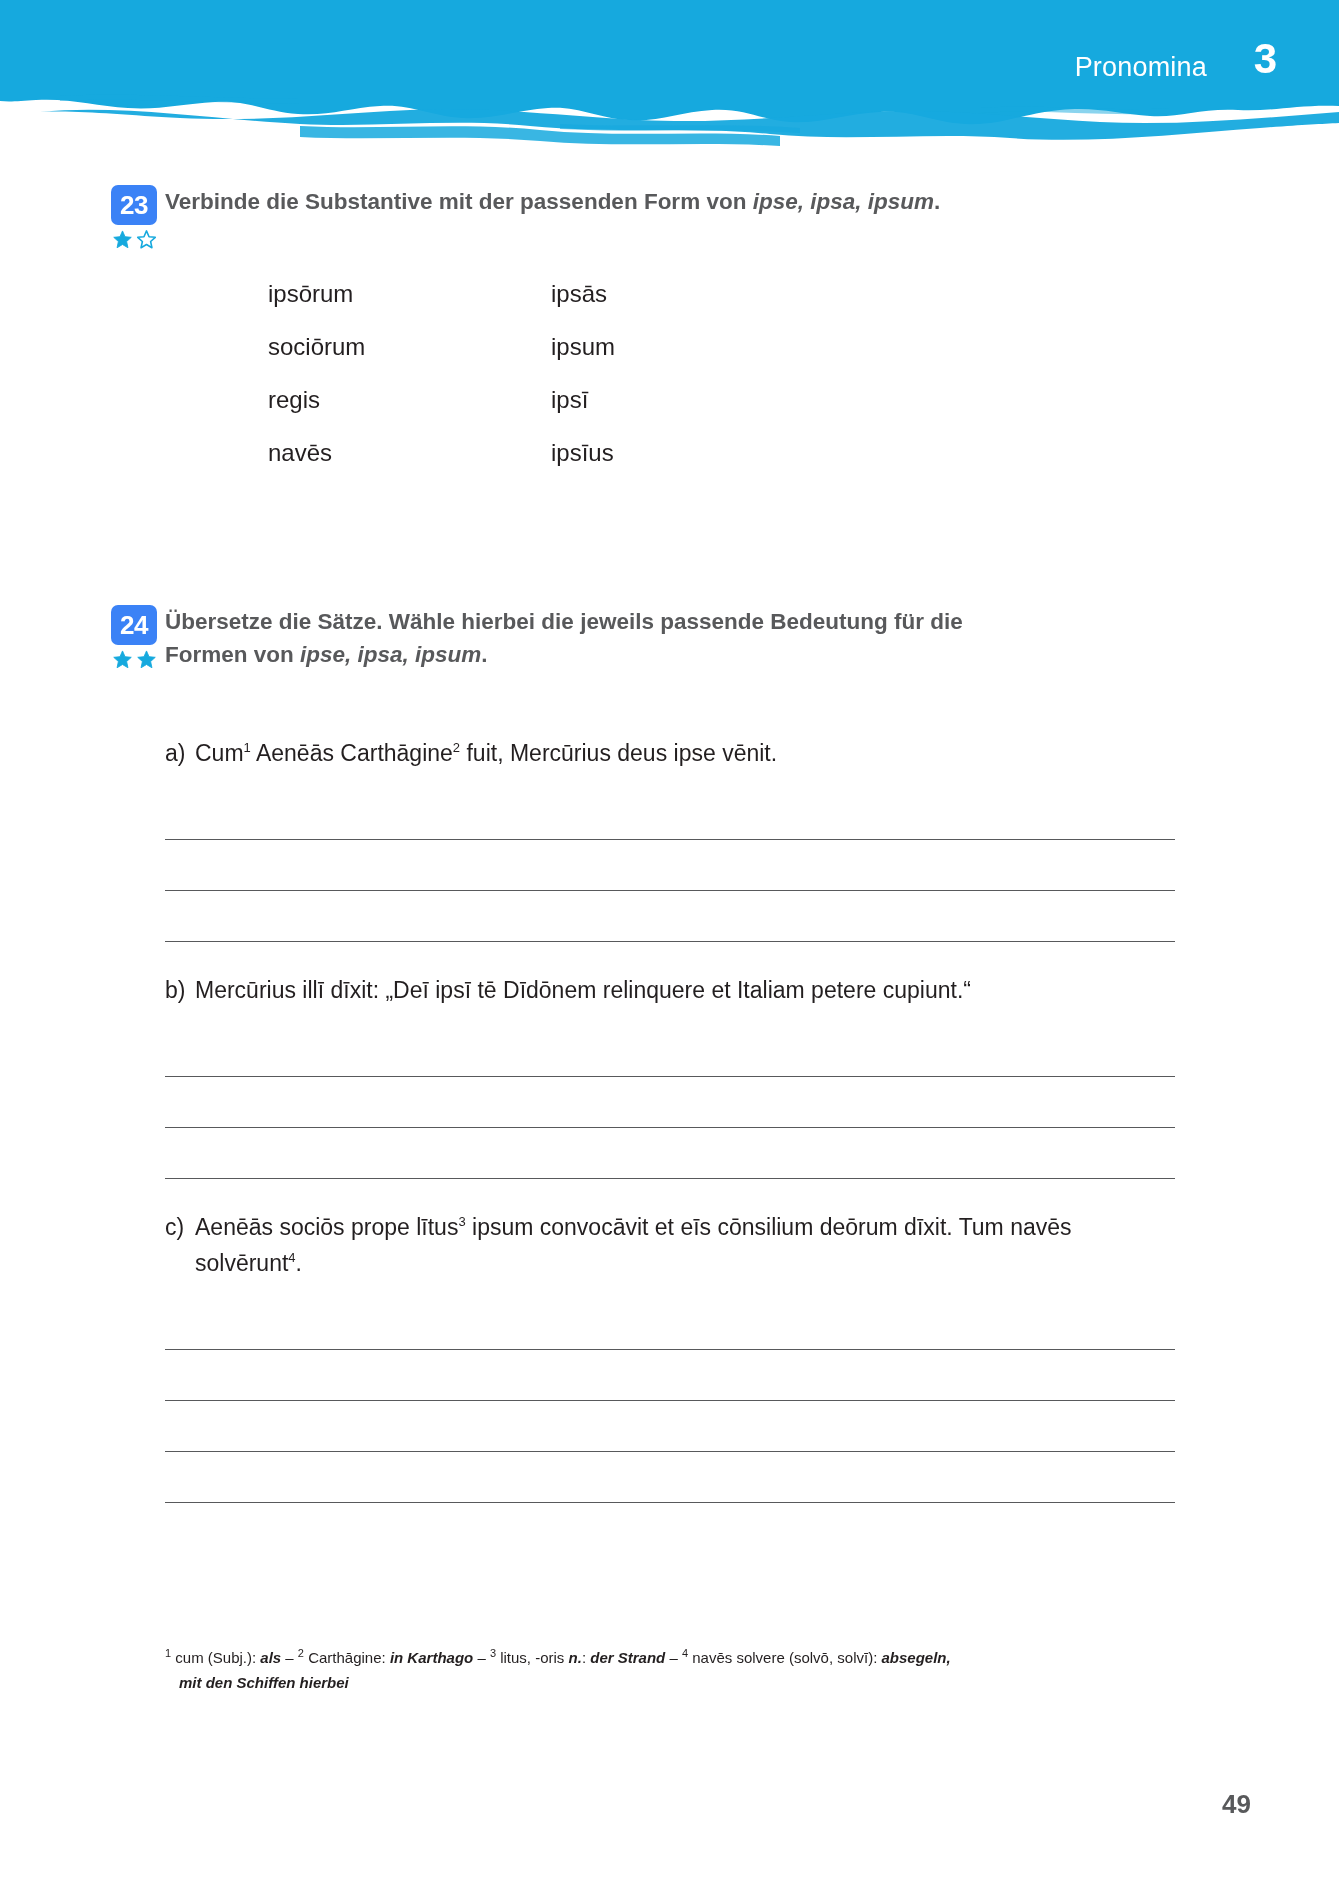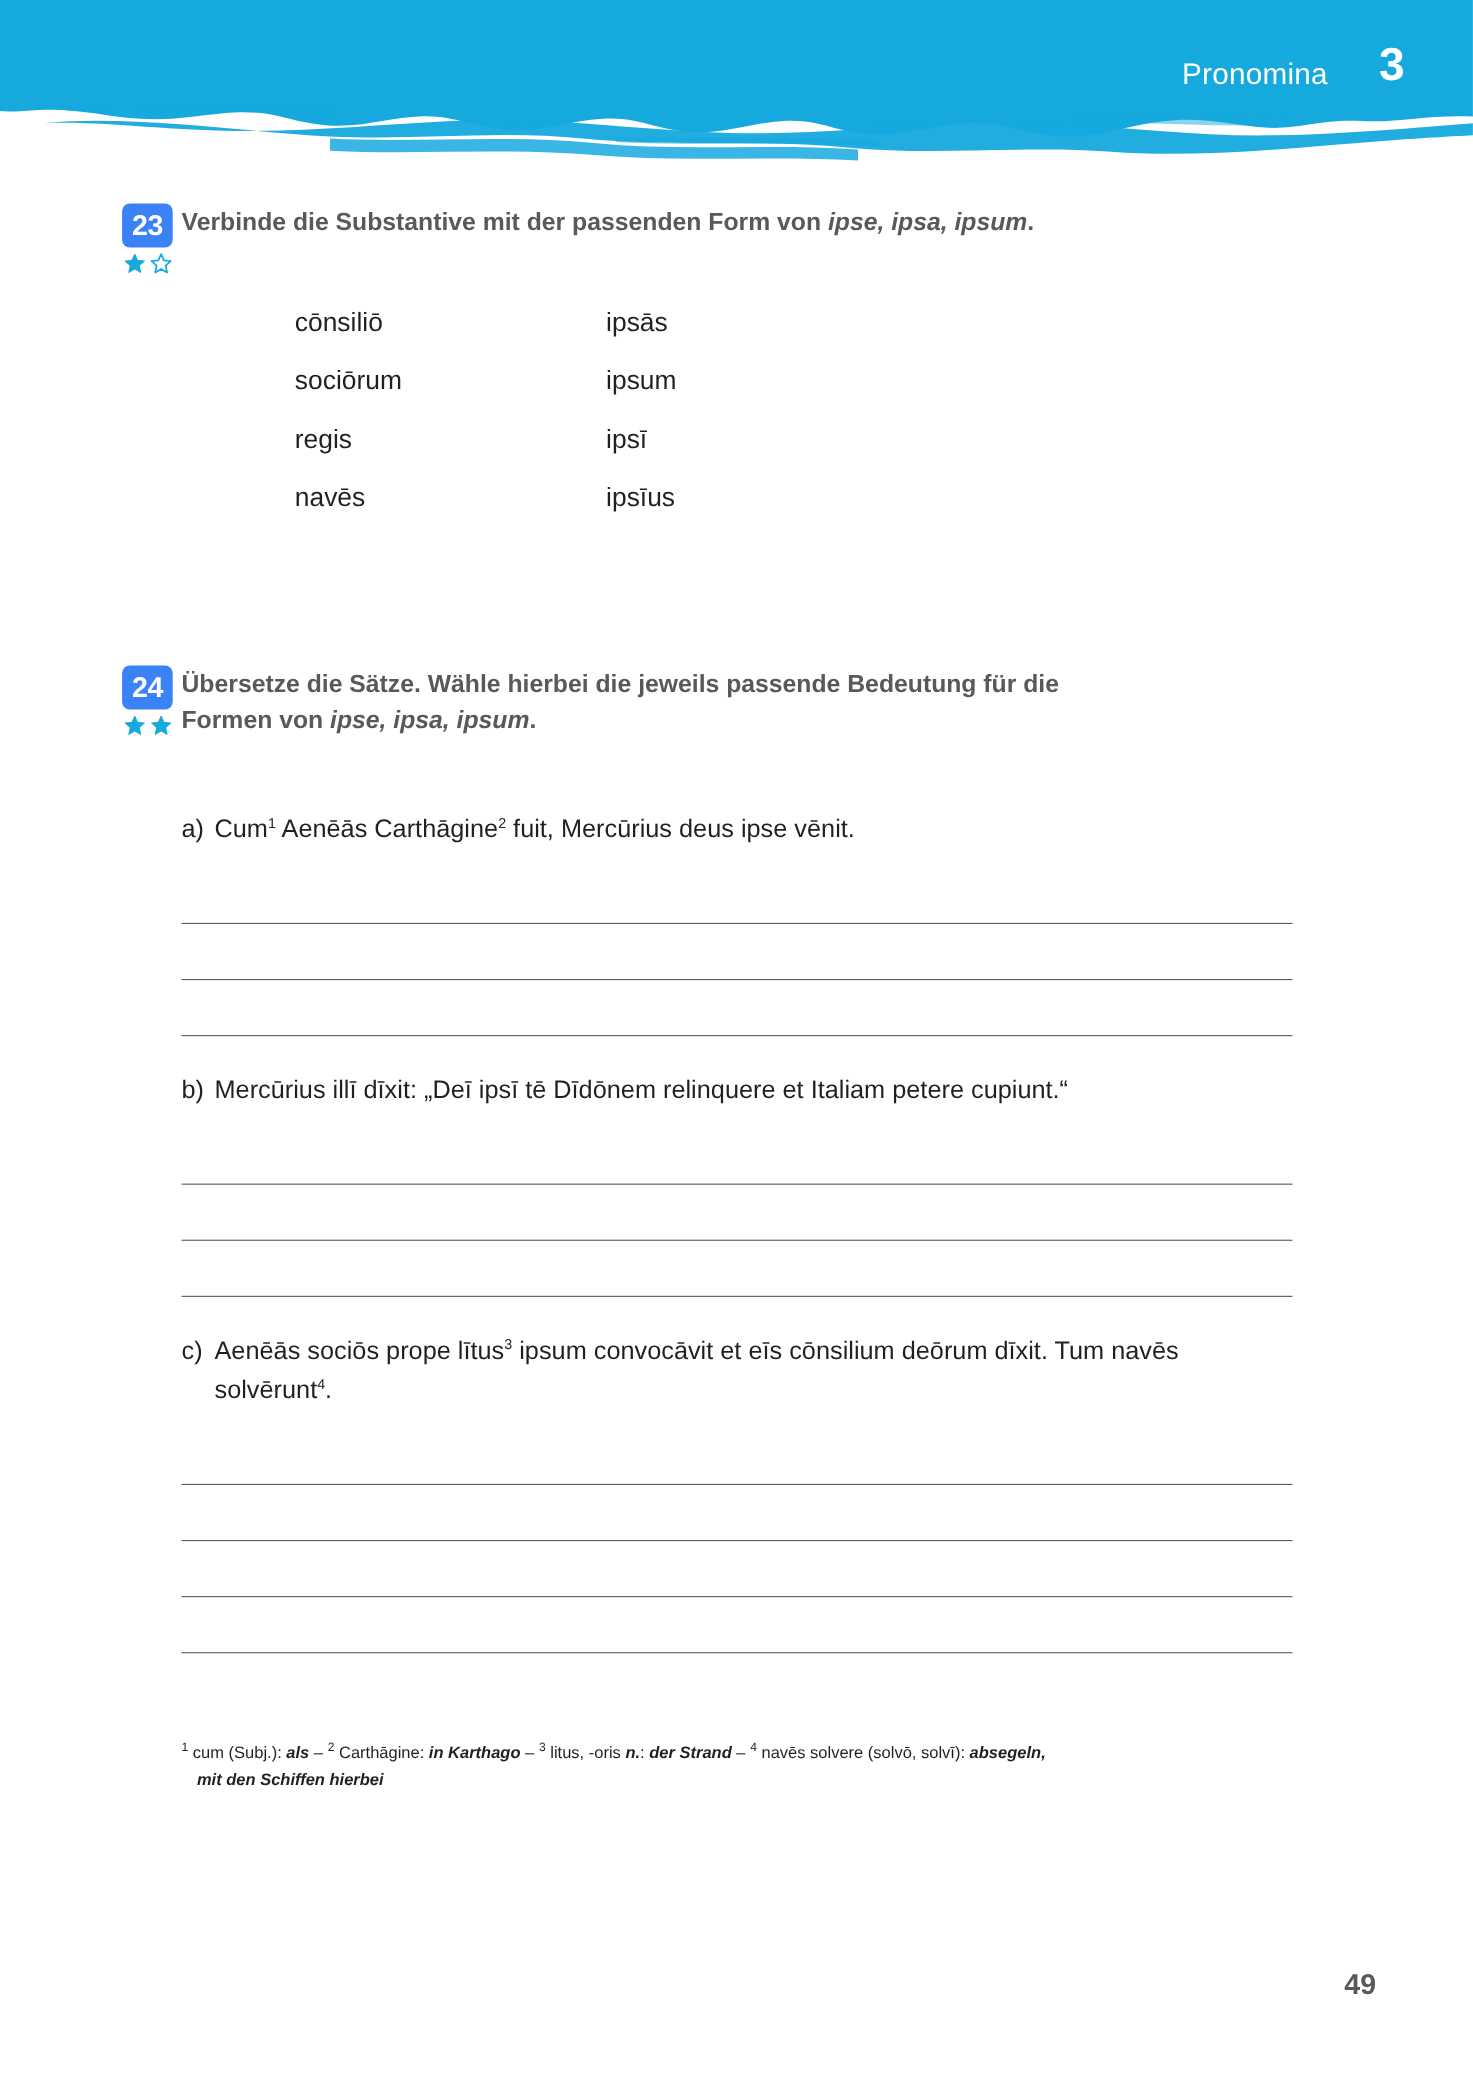--- a/index.html
+++ b/index.html
@@ -127,21 +127,21 @@
   .answer-lines { margin-top: 18px; }
   .answer-line {
     border-bottom: 1.6px solid #58595b;
     height: 51px;
   }
 
   
   .footnotes {
     position: absolute;
     left: 165px;
-    top: 1581px;
+    top: 1645px;
     width: 1010px;
     font-size: 15px;
     color: #231f20;
     line-height: 25px;
     font-weight: 300;
   }
   .footnotes i { font-style: italic; font-weight: bold; }
   .footnotes sup { font-size: 11px; vertical-align: super; line-height: 0; }
   .footnotes .fn-cont { padding-left: 14px; font-style: italic; font-weight: bold; }
 
@@ -218,21 +218,21 @@
           <path d="M12 2.2 L14.9 8.8 L22 9.5 L16.7 14.3 L18.2 21.4 L12 17.7 L5.8 21.4 L7.3 14.3 L2 9.5 L9.1 8.8 Z" fill="#16a9de" stroke="#16a9de" stroke-width="1" stroke-linejoin="round"></path>
         </svg>
         <svg width="21" height="21" viewBox="0 0 24 24">
           <path d="M12 2.2 L14.9 8.8 L22 9.5 L16.7 14.3 L18.2 21.4 L12 17.7 L5.8 21.4 L7.3 14.3 L2 9.5 L9.1 8.8 Z" fill="none" stroke="#16a9de" stroke-width="1.8" stroke-linejoin="round"></path>
         </svg>
       </div>
   </div>
   <div class="ex-heading" id="heading23"><span>Verbinde die Substantive mit der passenden Form von </span><i>ipse, ipsa, ipsum</i><span>.</span></div>
   <div class="match-list" id="matchlist">
       <div class="match-row">
-        <div class="match-left">cōnsiliō</div>
+        <div class="match-left">ipsōrum</div>
         <div class="match-right">ipsās</div>
       </div>
       <div class="match-row">
         <div class="match-left">sociōrum</div>
         <div class="match-right">ipsum</div>
       </div>
       <div class="match-row">
         <div class="match-left">regis</div>
         <div class="match-right">ipsī</div>
       </div>

